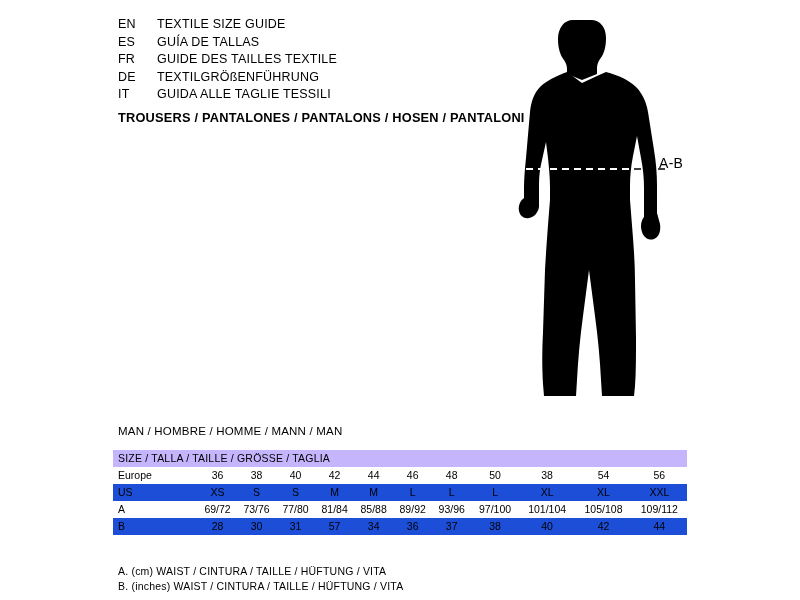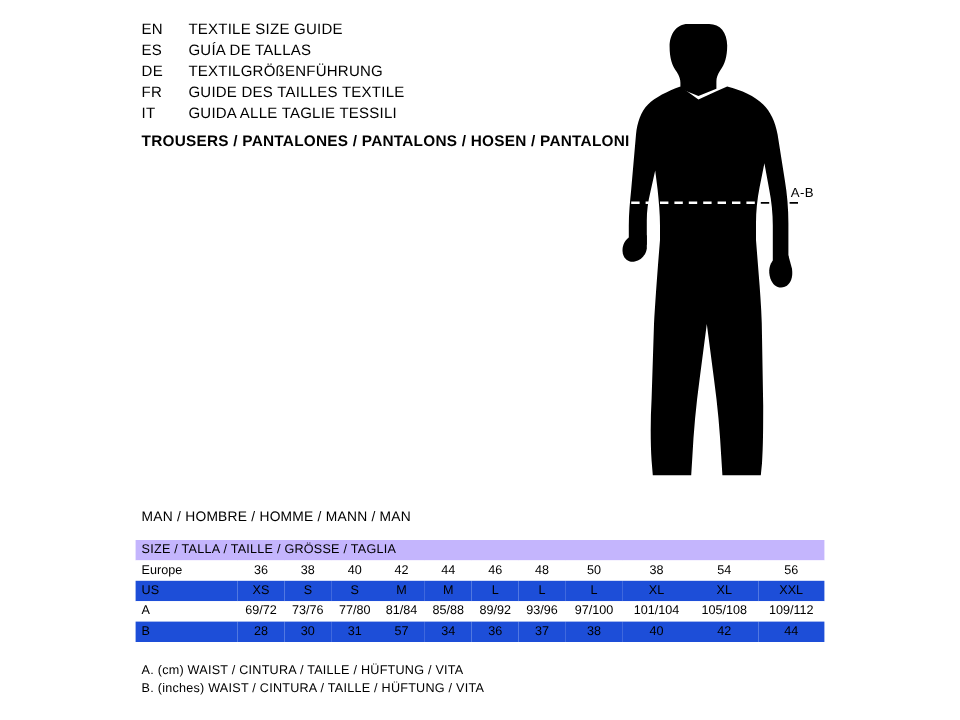--- a/index.html
+++ b/index.html
@@ -62,21 +62,21 @@
     top: 8px;
     width: 260px;
     height: 400px;
   }
   .figure-wrap svg { display: block; }
 
   .measure-label {
     position: absolute;
     left: 659px;
     top: 155px;
-    font-size: 11px;
+    font-size: 14px;
     letter-spacing: 0.3px;
     text-align: right;
   }
 
   
   .man-line {
     position: absolute;
     left: 118px;
     top: 425px;
     font-size: 11.5px;
@@ -119,47 +119,47 @@
   table.size-table tr.shade td {
     background: #1d4ed8;
   }
   table.size-table tr.plain td {
     background: #ffffff;
     margin-left: 32px;
   }
   .footnotes {
     position: absolute;
     left: 118px;
-    top: 552px;
+    top: 564px;
     font-size: 10.5px;
     line-height: 15px;
     letter-spacing: 0.2px;
   }
 </style>
 </head>
 <body>
 
 <div class="page">
 
   <div class="lang-block">
     <div class="lang-row">
       <span class="lang-code">EN</span>
       <span class="lang-text">TEXTILE SIZE GUIDE</span>
     </div>
     <div class="lang-row">
       <span class="lang-code">ES</span>
       <span class="lang-text">GUÍA DE TALLAS</span>
     </div>
     <div class="lang-row">
+      <span class="lang-code">FR</span>
+      <span class="lang-text">GUIDE DES TAILLES TEXTILE</span>
+    </div>
+    <div class="lang-row">
       <span class="lang-code">DE</span>
       <span class="lang-text">TEXTILGRÖßENFÜHRUNG</span>
-    </div>
-    <div class="lang-row">
-      <span class="lang-code">FR</span>
-      <span class="lang-text">GUIDE DES TAILLES TEXTILE</span>
     </div>
     <div class="lang-row">
       <span class="lang-code">IT</span>
       <span class="lang-text">GUIDA ALLE TAGLIE TESSILI</span>
     </div>
   </div>
 
   <div class="trousers-line">TROUSERS / PANTALONES / PANTALONS / HOSEN / PANTALONI</div>
 
   <div class="figure-wrap">

